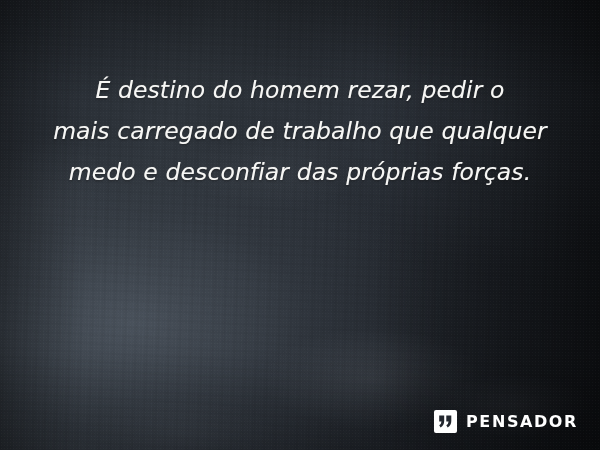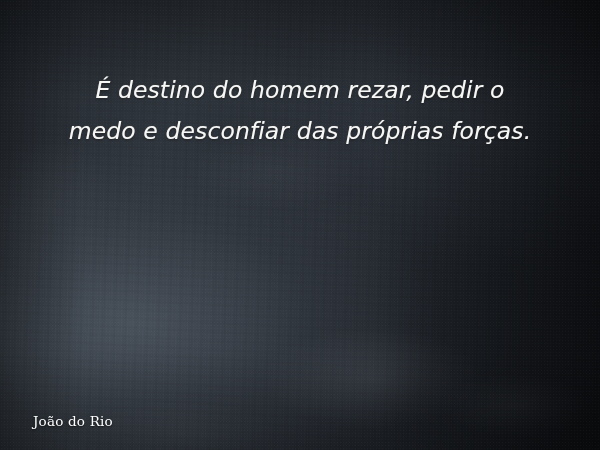--- a/index.html
+++ b/index.html
@@ -153,19 +153,28 @@
 <div class="card">
 
   <div class="bg-base"></div>
   <div class="bg-streaks"></div>
   <div class="bg-smudge"></div>
   <div class="bg-vignette"></div>
   <div class="bg-grain"></div>
 
   <div class="quote-wrap">
     <span class="quote-line">É destino do homem rezar, pedir o</span>
+    <span class="quote-line">mais carregado de trabalho que qualquer</span>
     <span class="quote-line">medo e desconfiar das próprias forças.</span>
   </div>
 
-  <div class="author">João do Rio</div>
 
+  <div class="brand">
+    <span class="brand-mark">
+      <svg width="15" height="13" viewBox="0 0 15 13" aria-hidden="true">
+        <path d="M1.2 0.6 H6.2 V6.0 Q6.2 10.4 2.6 12.4 L1.2 10.2 Q3.4 9.0 3.5 6.6 H1.2 Z" fill="#23272e"></path>
+        <path d="M8.3 0.6 H13.3 V6.0 Q13.3 10.4 9.7 12.4 L8.3 10.2 Q10.5 9.0 10.6 6.6 H8.3 Z" fill="#23272e"></path>
+      </svg>
+    </span>
+    <span class="brand-name">PENSADOR</span>
+  </div>
 
 </div>
 
 </body></html>

